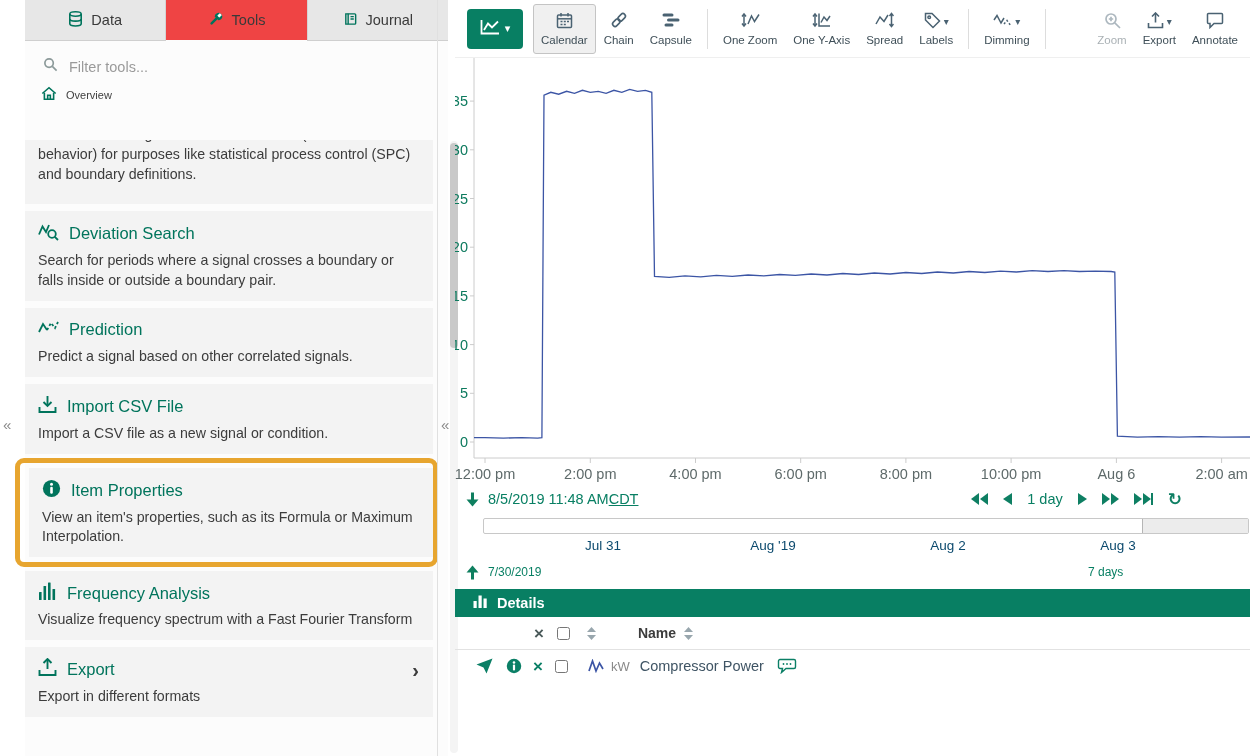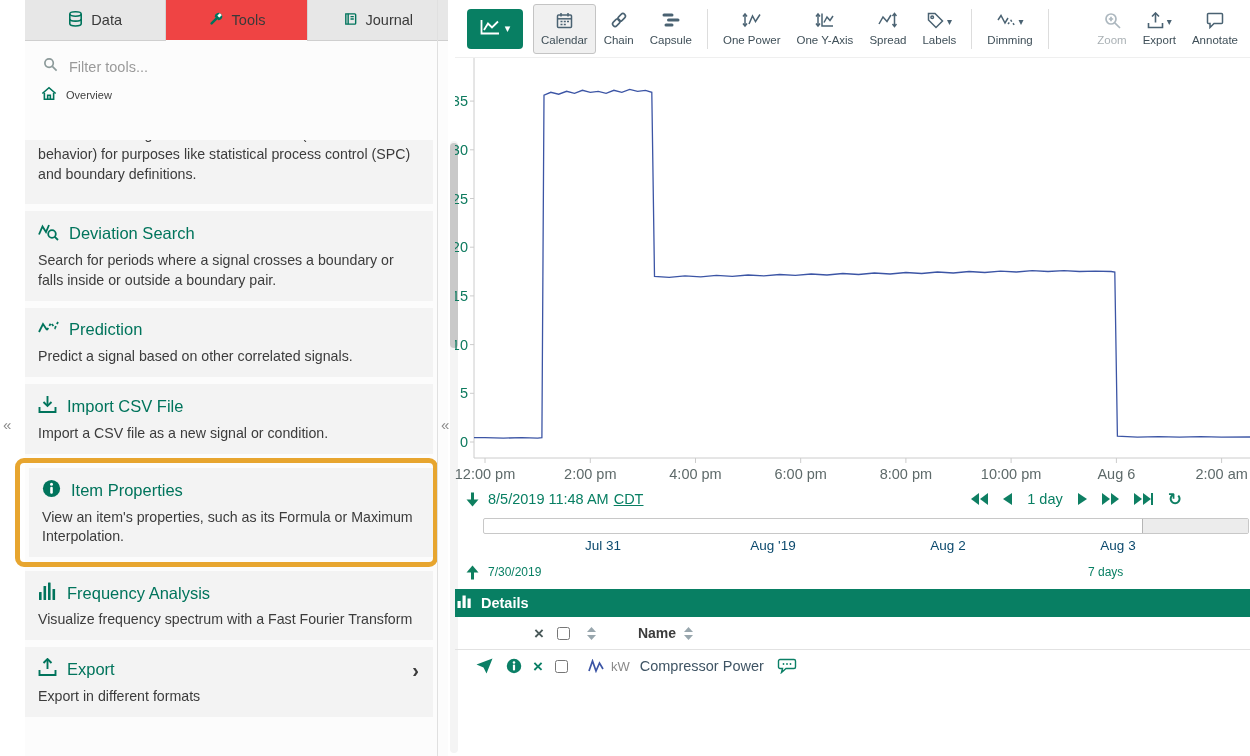--- a/index.html
+++ b/index.html
@@ -54,35 +54,35 @@
 .tb.active{background:#f0f0f0;border-color:#c4c4c4}
 .tb.disabled{opacity:.45}
 .tb-caret{font-size:10px;color:#4a6272}
 .tb-sep{width:1px;height:40px;background:#ddd;margin:0 7px;flex:none}
 .tb-spacer{flex:1}
 #trend-svg{display:block}
 .ytick{font-size:14.5px;fill:#0d7a5e}
 .xtick{font-size:14.5px;fill:#5e6a6a}
 .display-row{display:flex;align-items:center;height:28px;padding-left:11px;font-size:14.5px}
 .drs{color:#087f63;margin-left:9px}
-.tz{color:#087f63;margin-left:5px;text-decoration:underline;cursor:pointer}
+.tz{color:#087f63;text-decoration:underline;cursor:pointer}
 .display-row .spacer{flex:1}
 .steps{display:flex;align-items:center;gap:15px;margin-right:68px}
 .step{display:flex;align-items:center;cursor:pointer}
 .refresh{font-size:17px;font-weight:700;color:#0e7f63;line-height:1}
 .dur{color:#087f63;cursor:pointer}
 .slider{position:relative;margin:5px 0 0 28px;width:766px;height:16px;background:#fff;border:1px solid #c8c8c8;border-radius:2px;cursor:pointer}
 .slider-thumb{position:absolute;right:0;top:0;height:14px;width:106px;background:#ececec;border-left:1px solid #b5b5b5}
 .slider-labels{position:relative;height:23px;margin-left:28px;font-size:13.5px;color:#0c4a6e}
 .slider-labels span{position:absolute;top:4px;transform:translateX(-50%)}
 .investigate-row{position:relative;display:flex;align-items:center;height:30px;padding-left:11px;font-size:12px}
 .inv-date{color:#087f63;margin-left:9px;cursor:pointer}
 .inv-dur{position:absolute;left:633px;color:#087f63;cursor:pointer}
 .details-bar{display:flex;align-items:center;gap:9px;height:28px;background:#087f63;color:#fff;
-             font-size:14.5px;font-weight:700;padding-left:2px;cursor:pointer;margin-top:2px}
+             font-size:14.5px;font-weight:700;padding-left:18px;cursor:pointer;margin-top:2px}
 .table-head{display:flex;align-items:center;height:33px;border-bottom:1px solid #e2e2e2;font-size:14px}
 .x-icon{color:#0b7f66;font-size:17px;font-weight:700;line-height:1;cursor:pointer}
 .x-icon.hdr{color:#4a5a5a;margin-left:79px}
 .table-head input{margin:0 0 0 13px}
 .sort{display:flex;cursor:pointer}
 .table-head .sort1{margin-left:17px}
 .col-name{font-weight:700;color:#3c3c3c;margin-left:42px}
 .table-head .sort2{margin-left:8px}
 .table-row{display:flex;align-items:center;height:32px;font-size:14.5px}
 .table-row .ic{display:flex;align-items:center;cursor:pointer}
@@ -320,21 +320,21 @@
         <span class="tb-top">
             <span>
           <svg width="19" height="16" viewBox="0 0 19 16" fill="none" stroke="#4a6272" stroke-width="1.5">
             <path d="M3 2.5 V13.5"></path>
                 <polyline points="1,4.5 3,2 5,4.5"></polyline>
                 <polyline points="1,11.5 3,14 5,11.5"></polyline>
             <polyline points="7,12 10.5,4 13.5,9.5 18,2.5"></polyline>
           </svg>
         </span>
           </span>
-        <span class="tb-label">One Power</span>
+        <span class="tb-label">One Zoom</span>
       </button>
 
       <button class="tb">
         <span class="tb-top">
             <span>
           <svg width="19" height="16" viewBox="0 0 19 16" fill="none" stroke="#4a6272" stroke-width="1.5">
             <path d="M3 2.5 V13.5"></path>
                 <polyline points="1,4.5 3,2 5,4.5"></polyline>
                 <polyline points="1,11.5 3,14 5,11.5"></polyline>
             <path d="M7 1.5 V14 H18"></path>

